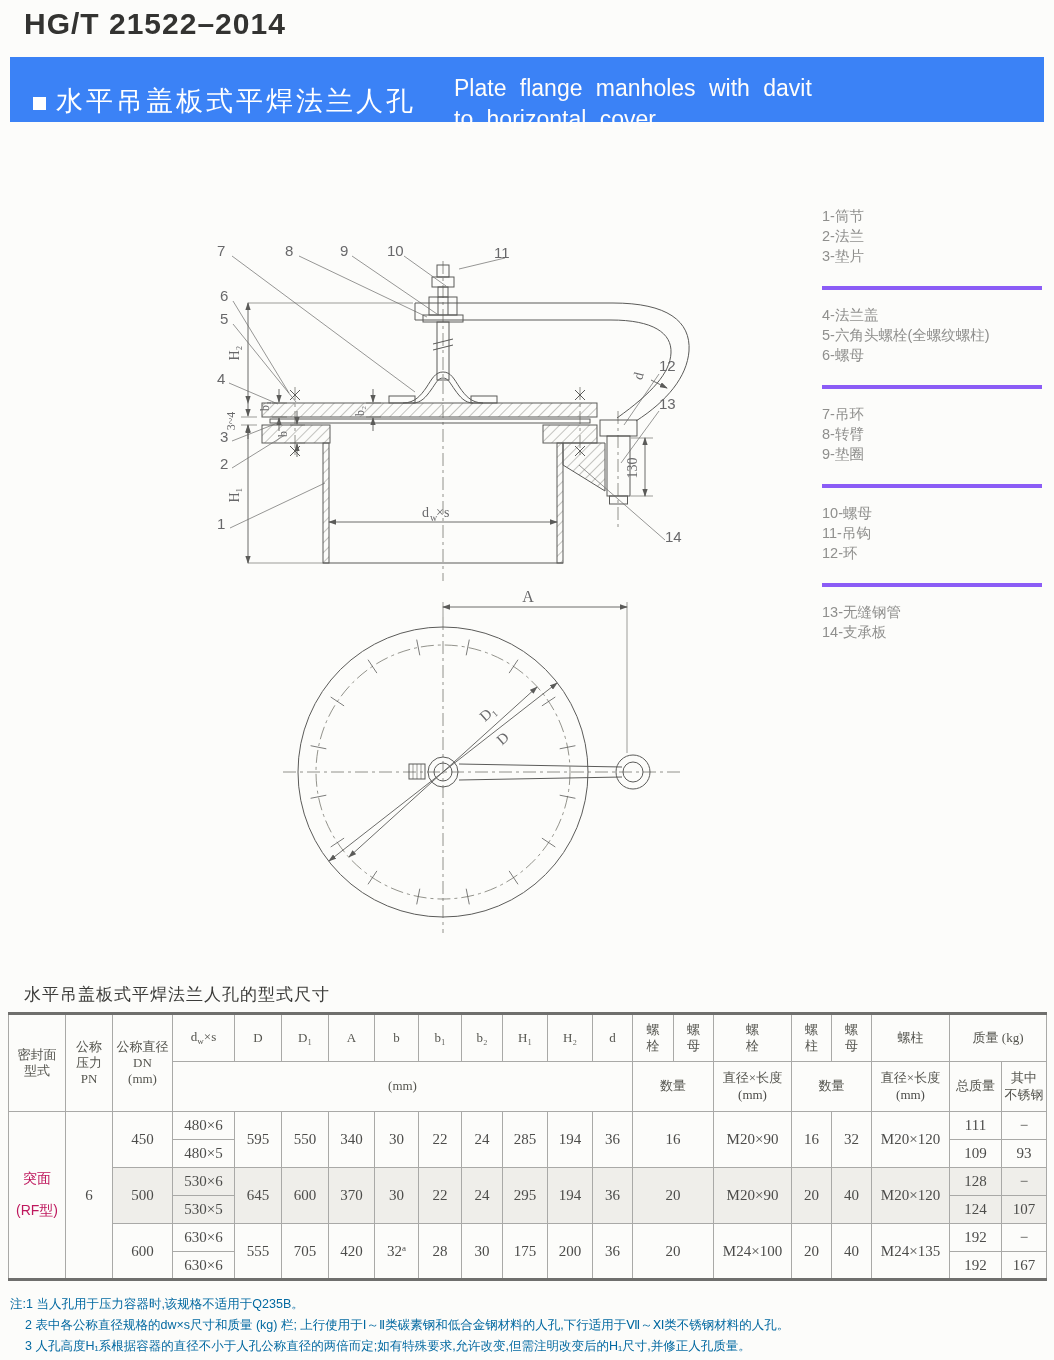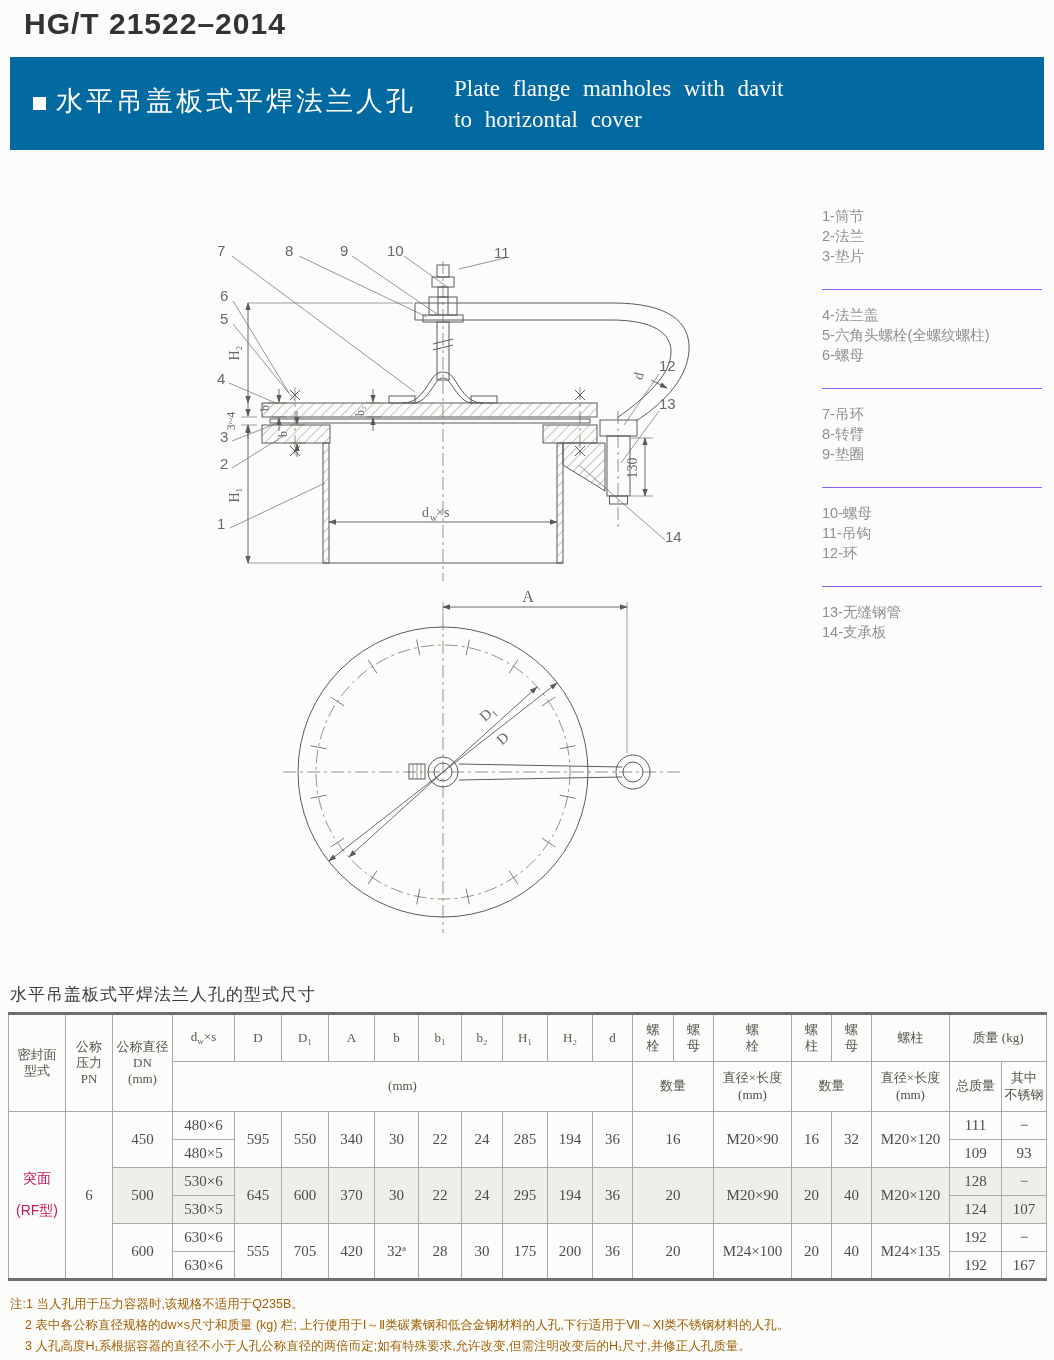--- a/index.html
+++ b/index.html
@@ -1,42 +1,42 @@
 <!DOCTYPE html>
 <html><head>
 <meta charset="utf-8">
 <style>
   html,body{margin:0;padding:0;}
   .page{position:relative;width:1054px;height:1360px;background:#fcfcfa;overflow:hidden;
         font-family:"Liberation Sans",sans-serif;}
   .std-code{position:absolute;left:24px;top:7px;font-size:30px;font-weight:600;
         color:#333331;letter-spacing:1px;text-align:right;}
-  .title-bar{position:absolute;left:10px;top:57px;width:1034px;height:93px;background:#0369a1;}
+  .title-bar{position:absolute;left:10px;top:57px;width:1034px;height:65px;background:#3b82f6;}
   .title-bullet{position:absolute;left:23px;top:40px;width:13px;height:13px;background:#ffffff;}
   .title-zh{position:absolute;left:46px;top:26px;font-size:27px;color:#ffffff;letter-spacing:3px;}
-  .title-en{position:absolute;left:444px;top:16px;font-size:23px;color:#fffdfb;line-height:31px;word-spacing:7px;font-family:Liberation Serif, serif;}
+  .title-en{position:absolute;left:444px;top:16px;font-size:23px;color:#fffdfb;line-height:31px;word-spacing:7px;}
   .parts-list{position:absolute;left:822px;top:202px;width:220px;color:#8f8f8d;font-size:14.5px;}
-  .pgroup{box-sizing:border-box;height:99px;padding-top:15px;border-bottom:1px solid #8b5cf6;line-height:20px;}
+  .pgroup{box-sizing:border-box;height:99px;padding-top:15px;border-bottom:4px solid #8b5cf6;line-height:20px;}
   .pgroup.first{height:88px;padding-top:4px;}
   .pgroup.last{border-bottom:none;}
   .drawing-svg{position:absolute;left:175px;top:225px;}
-  .tbl-title{position:absolute;left:10px;top:983px;font-size:17px;color:#3c3c3a;
+  .tbl-title{position:absolute;left:24px;top:983px;font-size:17px;color:#3c3c3a;
         font-family:Liberation Mono, monospace;letter-spacing:1px;}
   table.dim{position:absolute;left:8px;top:1012px;width:1039px;border-collapse:collapse;table-layout:fixed;
         font-family:"Liberation Serif",serif;color:#4c4c4a;
         border-top:3px solid #6f6f6d;border-bottom:3px solid #6f6f6d;}
   table.dim td{border:1px solid #a9a9a7;text-align:center;vertical-align:middle;padding:0;font-size:15px;}
   tr.h1{height:48px;} tr.h2{height:50px;} tr.dr{height:28px;}
   tr.h1 td,tr.h2 td{font-size:13px;color:#55554f;line-height:1.25;}
   .sym{font-family:Liberation Serif, serif;font-size:15px;color:#4c4c4a;}
   .vstack{width:1.1em;margin:0 auto;word-break:break-all;line-height:1.25;}
   td sub{font-size:9px;vertical-align:-3px;}
   td sup{font-size:9px;vertical-align:5px;}
   tr.shaded td{background:#efeeea;}
-  .notes{position:absolute;left:10px;top:1294px;font-size:12.5px;color:#a16207;line-height:21px;}
+  .notes{position:absolute;left:10px;top:1294px;font-size:12.5px;color:#0369a1;line-height:21px;}
   .notes .n{white-space:nowrap;}
   .notes .ind{padding-left:15px;}
   svg text{font-family:"Liberation Sans",sans-serif;}
   svg text.ser{font-family:"Liberation Serif",serif;}
 </style>
 </head>
 <body>
 
 <div class="page">
 

